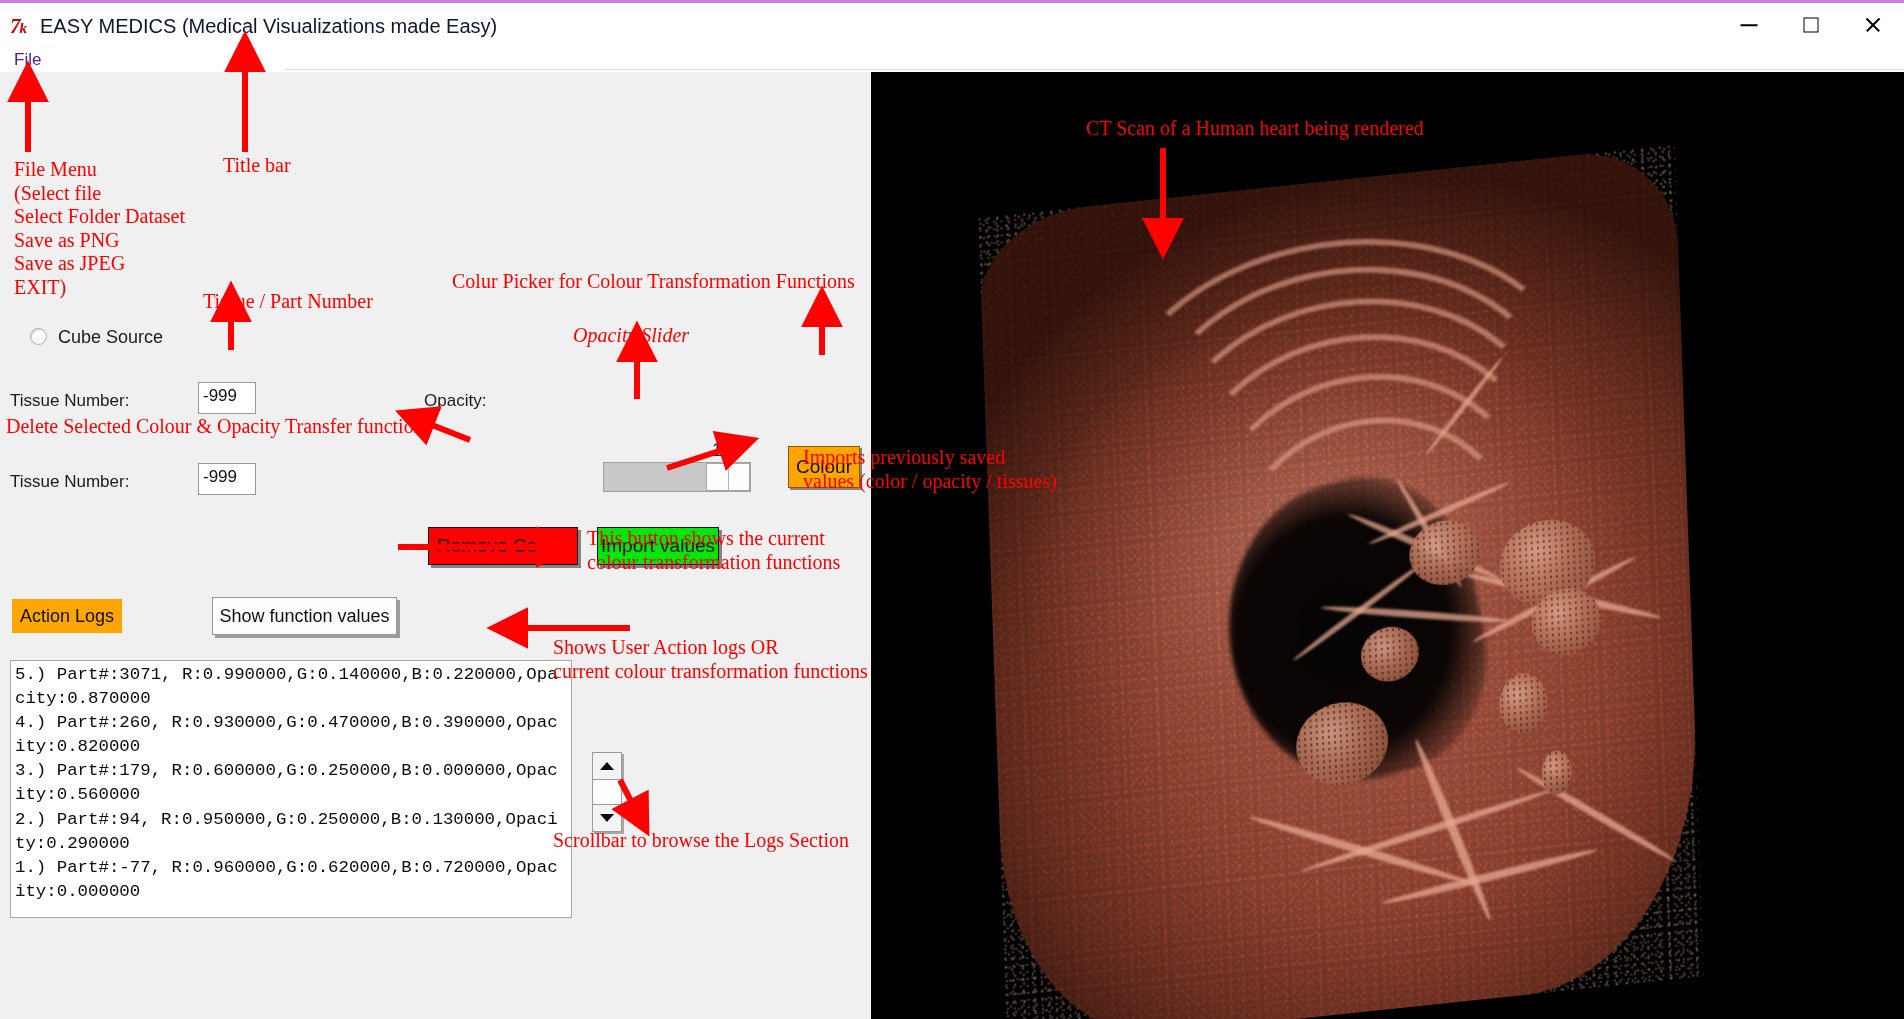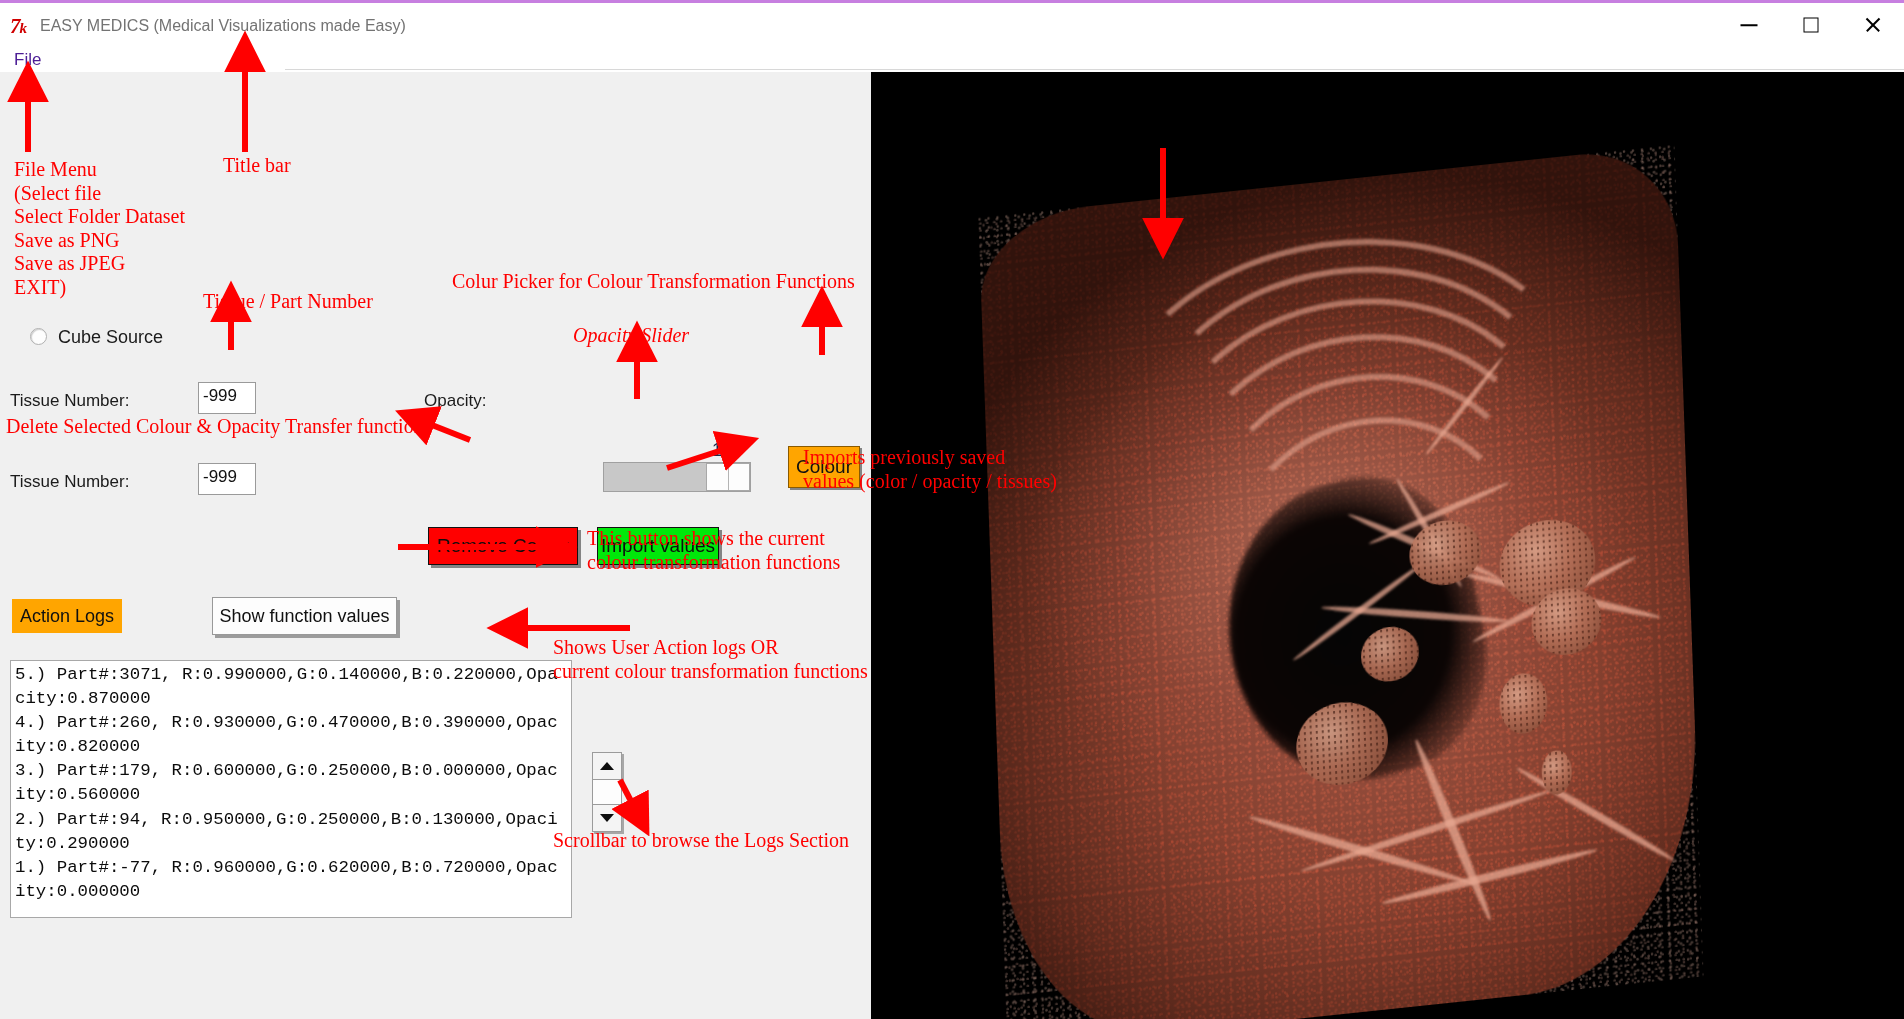--- a/index.html
+++ b/index.html
@@ -16,21 +16,21 @@
     background:#ffffff;border-top:3px solid #c77fe0;
     box-sizing:border-box;
   }
   .tb-logo{
     position:absolute;left:10px;top:11px;width:26px;height:24px;
     color:#d00000;font-family:"Liberation Serif",serif;font-weight:bold;
     font-size:21px;font-style:italic;line-height:24px;letter-spacing:-1px;
   }
   .tb-title{
     position:absolute;left:40px;top:10px;height:26px;line-height:26px;
-    font-size:16px;color:#737373;white-space:nowrap;
+    font-size:20px;color:#0f172a;white-space:nowrap;
   }
   .win-btn{
     position:absolute;top:0;width:62px;height:44px;cursor:default;
   }
   .win-btn .gl{position:absolute;left:50%;top:50%;transform:translate(-50%,-50%);}
   #btn-min{right:124px;}
   #btn-max{right:62px;}
   #btn-close{right:0px;}
   .gl-min{width:17px;height:1.5px;background:#000;}
   .gl-max{width:15px;height:15px;border:1.5px solid #000;box-sizing:border-box;}
@@ -340,14 +340,15 @@
   <div class="anno" style="left:452px;top:270px;">Colur Picker for Colour Transformation Functions</div>
   <div class="anno" style="left:573px;top:324px;font-style:italic;">Opacity Slider</div>
   <div class="anno" style="left:6px;top:415px;">Delete Selected Colour &amp; Opacity Transfer functions</div>
   <div class="anno" style="left:757px;top:446px;margin-left:46px;">Imports previously saved
 values (color / opacity / tissues)</div>
   <div class="anno" style="left:587px;top:527px;">This button shows the current
 colour transformation functions</div>
   <div class="anno" style="left:553px;top:636px;">Shows User Action logs OR
 current colour transformation functions</div>
   <div class="anno" style="left:553px;top:829px;">Scrollbar to browse the Logs Section</div>
+  <div class="anno" style="left:1086px;top:117px;">CT Scan of a Human heart being rendered</div>
 
 </div>
 
 </body></html>

